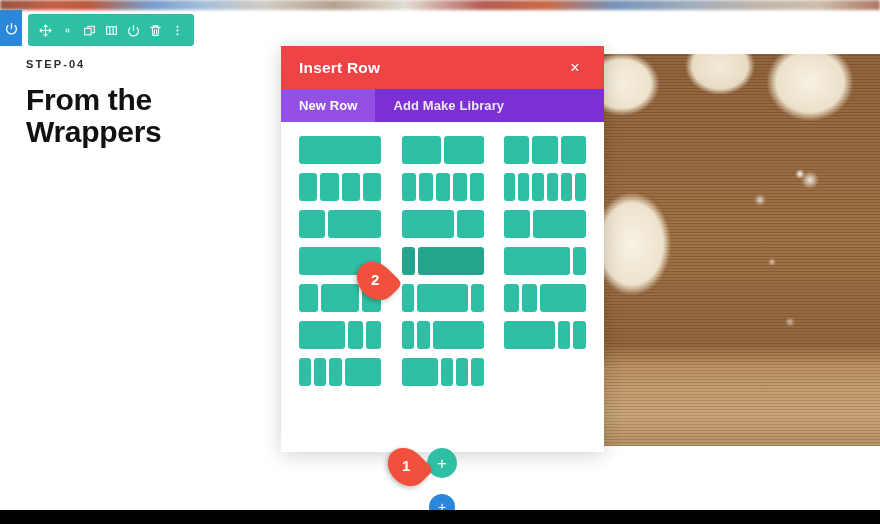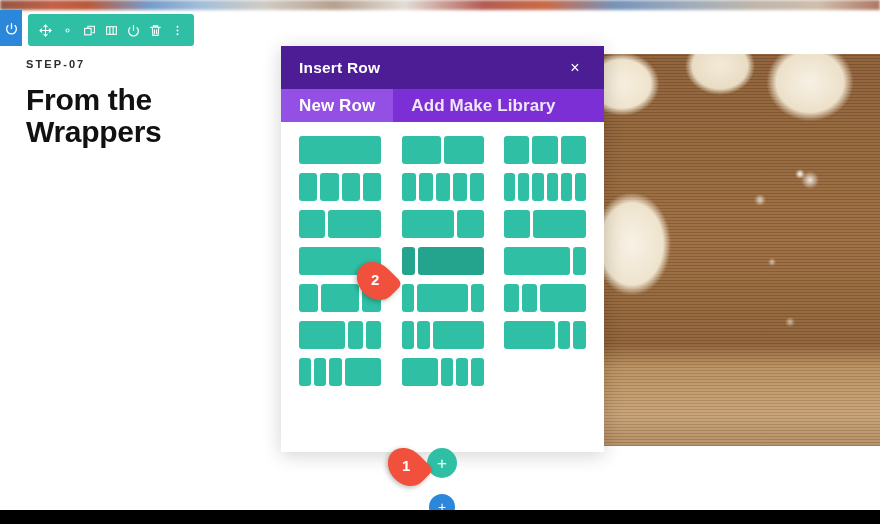--- a/index.html
+++ b/index.html
@@ -76,36 +76,36 @@
   }
   .tb-btn svg{display:block;}
 
   
   #modal{
     position:absolute;left:281px;top:46px;width:323px;height:406px;
     background:#ffffff;box-shadow:0 3px 18px rgba(0,0,0,.18);
     display:flex;flex-direction:column;overflow:hidden;
   }
   #modal-header{
-    height:43px;background:#4c1d95;display:flex;align-items:center;
+    height:43px;background:#ef4444;display:flex;align-items:center;
     padding:0 18px;flex:0 0 auto;
   }
   #modal-title{
     color:#ffffff;font-size:15.5px;font-weight:600;letter-spacing:.2px;flex:1;
   }
   #modal-close{
     width:22px;height:22px;display:flex;align-items:center;justify-content:center;
     cursor:pointer;color:#ffffff;font-size:16px;line-height:1;font-weight:400;
   }
   #modal-tabs{
     height:33px;background:#7b2fd4;display:flex;align-items:stretch;flex:0 0 auto;
   }
   .tab{
     display:flex;align-items:center;padding:0 18px;cursor:pointer;
-    color:#f0e6fb;font-size:17px;font-weight:600;letter-spacing:.1px;
+    color:#f0e6fb;font-size:13px;font-weight:600;letter-spacing:.1px;
   }
   .tab.active{background:#9450e4;color:#ffffff;}
   #modal-body{
     flex:1;background:#ffffff;padding:14px 18px 0 18px;overflow:hidden;
   }
   .layout-row{
     display:flex;justify-content:space-between;margin-bottom:9px;
   }
   .layout-opt{
     width:82px;height:28px;display:flex;gap:3px;cursor:pointer;
@@ -150,21 +150,21 @@
   #marker-2{left:355px;top:264px;}
 </style>
 </head>
 <body>
 
 <div id="canvas">
 
   <div id="top-photo-strip"></div>
 
   <div id="left-col">
-    <div class="eyebrow">STEP-07</div>
+    <div class="eyebrow">STEP-04</div>
     <h1 class="headline">From the Wrappers</h1>
   </div>
 
   <div id="photo"></div>
 
   <div id="power-tab">
     <svg width="13" height="13" viewBox="0 0 24 24" fill="none" stroke="#ffffff" stroke-width="2.4" stroke-linecap="round">
       <path d="M12 3v9"></path>
         <path d="M18.4 6.6a9 9 0 1 1-12.8 0"></path>
     </svg>

